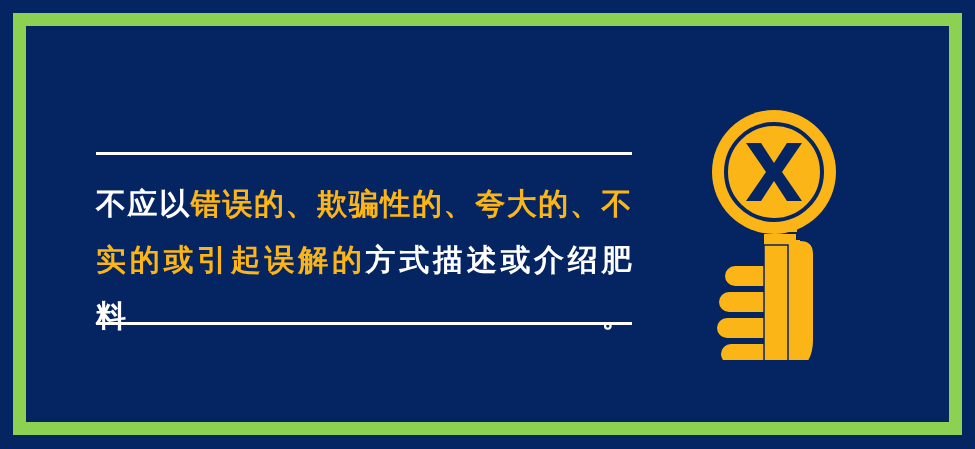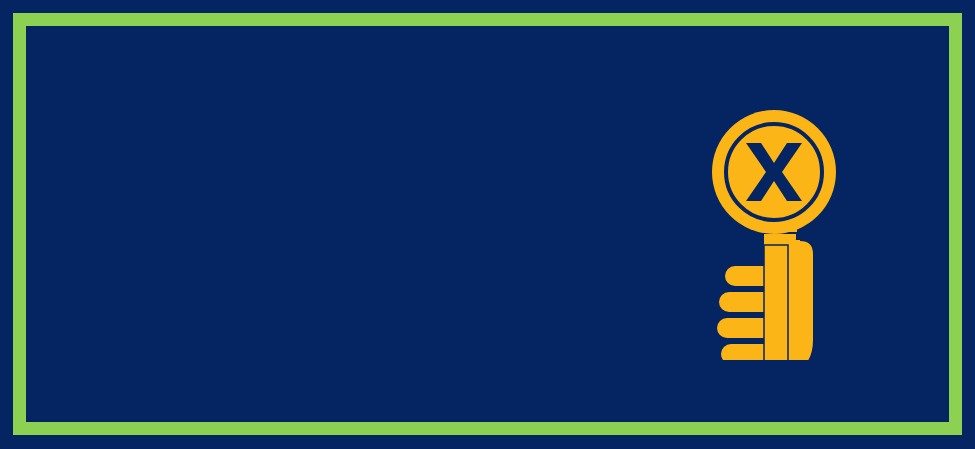--- a/index.html
+++ b/index.html
@@ -94,20 +94,29 @@
   }
 </style>
 </head>
 <body>
 
 <div id="slide">
 
   <div id="green-frame"></div>
   <div id="inner-plate"></div>
 
+  <div id="text-block">
+    <div class="rule" id="rule-top"></div>
+
+    <div id="headline">
+      <span class="hl-white">不应以</span><span class="hl-yellow">错误的、欺骗性的、夸大的、不实的或引起误解的</span><span class="hl-white">方式描述或介绍肥料。</span>
+    </div>
+
+    <div class="rule" id="rule-bottom"></div>
+  </div>
 
   <div id="icon-wrap">
     <svg viewBox="0 0 180 265" xmlns="http://www.w3.org/2000/svg" aria-hidden="true">
 
       <rect x="74" y="132" width="32" height="128" fill="#FBB516"></rect>
 
       <rect x="72" y="128" width="36" height="10" fill="#FBB516" stroke="#042462" stroke-width="2"></rect>
 
       <circle cx="84" cy="77" r="62" fill="#FBB516"></circle>
       <circle cx="84" cy="77" r="48" fill="#FBB516" stroke="#042462" stroke-width="4"></circle>

